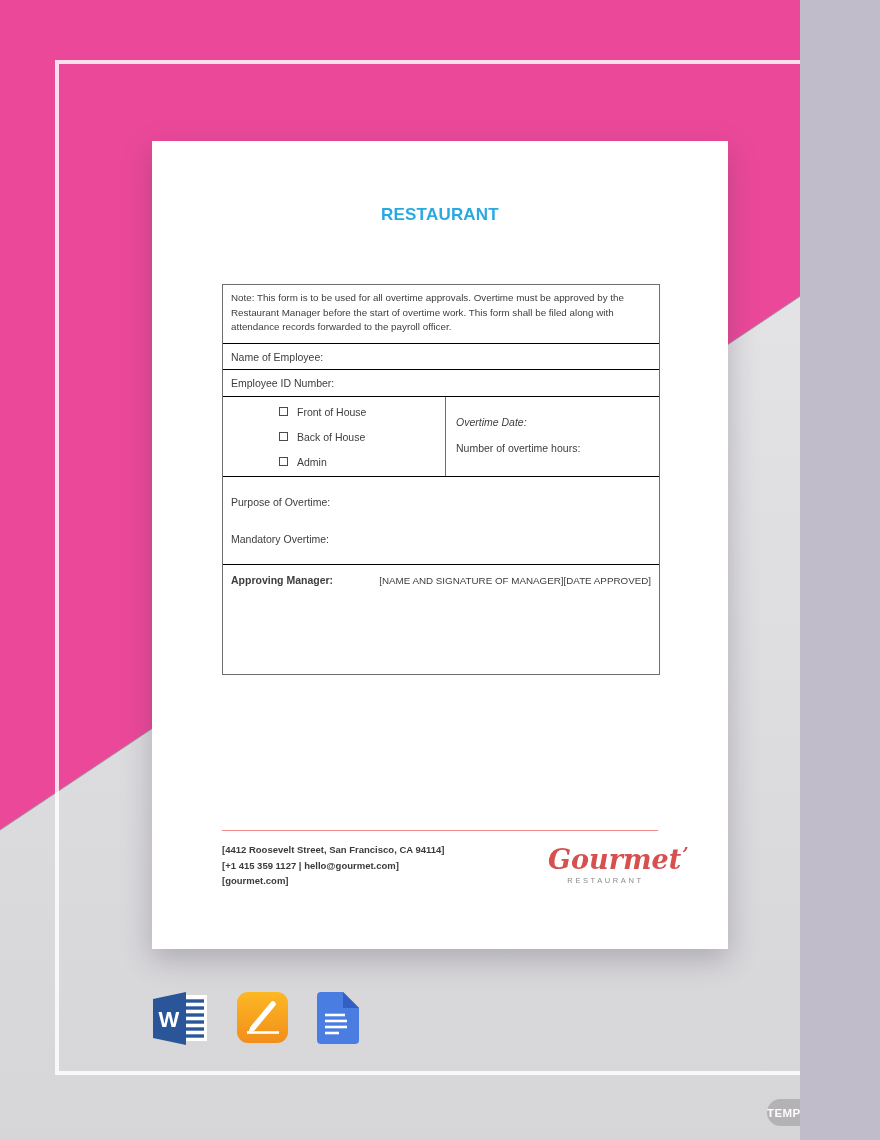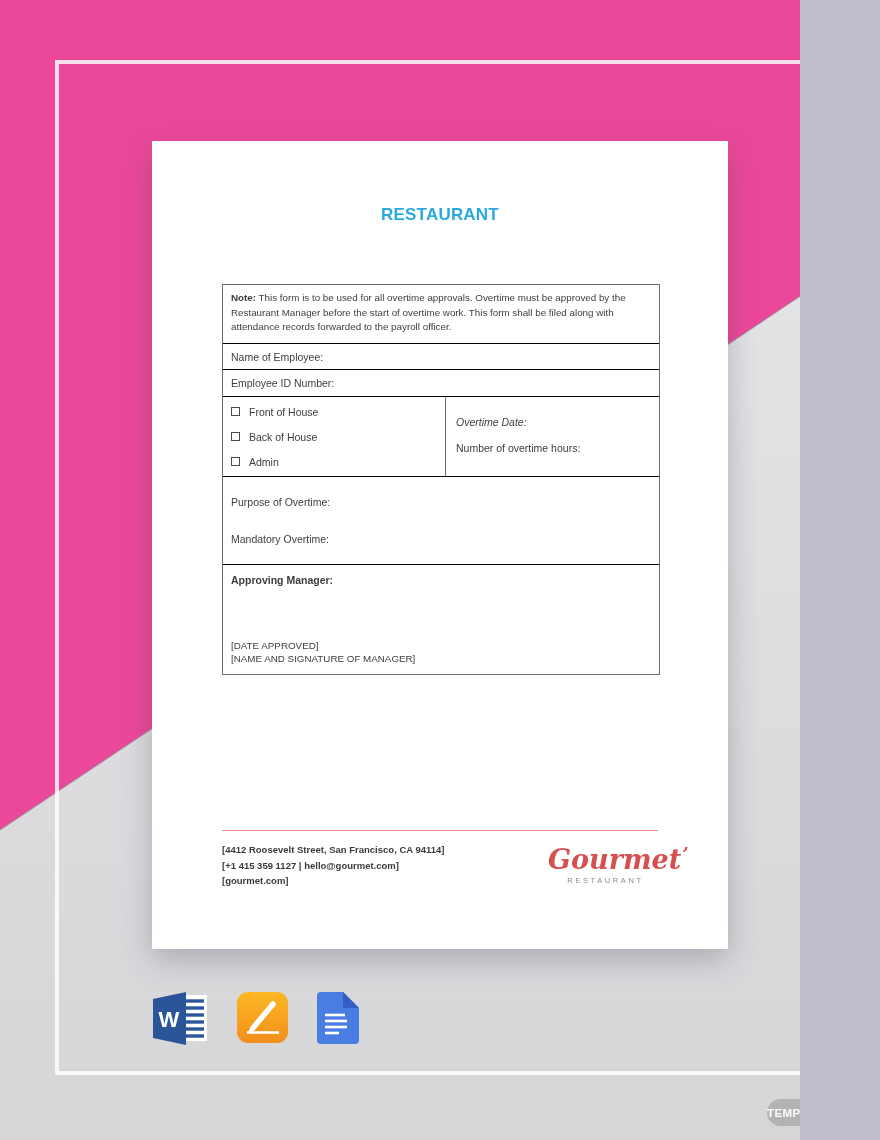--- a/index.html
+++ b/index.html
@@ -26,30 +26,30 @@
     position:absolute;left:70px;top:143px;width:438px;
     border:1px solid #6e6e6e;color:#3d3d3d;
   }
   .row{border-top:1px solid #000000;}
   .row:first-child{border-top:none;}
   .row-note{padding:6px 8px 8px 8px;font-size:9.8px;line-height:14.6px;}
   .row-line{height:26px;line-height:26px;padding-left:8px;font-size:10.5px;}
   .row-split{display:flex;height:80px;}
   .cell-checks{width:223px;border-right:1px solid #6e6e6e;padding:9px 8px 8px 8px;
     display:flex;flex-direction:column;justify-content:space-between;font-size:10.5px;}
-  .check-item{display:flex;align-items:center;}
+  .check-item{display:flex;align-items:center;margin-left:48px;}
   .checkbox{
     display:inline-block;width:9px;height:9px;border:1.2px solid #4a4a4a;
     margin-right:9px;background:#fff;flex:0 0 auto;
   }
   .cell-ot{flex:1;padding:19px 8px 8px 10px;font-size:10.5px;}
   .cell-ot .l1{margin-bottom:14px;font-style:italic;}
   .row-purpose{height:88px;padding:19px 8px;font-size:10.5px;}
   .row-purpose .l2{margin-top:25px;}
-  .row-manager{height:110px;padding:9px 8px 8px 8px;display:flex;flex-direction:column;font-size:10.5px;justify-content:flex-end;}
+  .row-manager{height:110px;padding:9px 8px 8px 8px;display:flex;flex-direction:row;font-size:10.5px;justify-content:flex-end;}
   .row-manager .mgr{font-weight:bold;}
   .row-manager .spacer{flex:1;}
   .sig-line{font-size:9.8px;line-height:13.5px;}
   
   .footer-rule{position:absolute;left:70px;top:689px;width:436px;height:1px;background:#ee8c86;}
   .footer-info{position:absolute;left:70px;top:701px;font-size:9.5px;line-height:15.5px;
     color:#3b3b3b;font-weight:bold;}
   .logo{position:absolute;left:396px;top:699px;width:112px;text-align:center;}
   .logo-name{
     font-family:"DejaVu Serif",serif;font-style:italic;font-weight:bold;
@@ -91,21 +91,21 @@
 
   <div class="doc">
 
     <div class="doc-title">
       <div>RESTAURANT</div>
     </div>
 
     <div class="otable">
 
       <div class="row row-note">
-        <span style="font-weight:bold">Note:</span><span> This form is to be used for all overtime approvals. Overtime must be approved by the Restaurant Manager before the start of overtime work. This form shall be filed along with attendance records forwarded to the payroll officer.</span>
+        <span style="font-weight:normal">Note:</span><span> This form is to be used for all overtime approvals. Overtime must be approved by the Restaurant Manager before the start of overtime work. This form shall be filed along with attendance records forwarded to the payroll officer.</span>
       </div>
 
       <div class="row row-line">
         <span>Name of Employee:</span>
       </div>
 
       <div class="row row-line" style="height:27px;line-height:27px;">
         <span>Employee ID Number:</span>
       </div>
 
@@ -131,22 +131,22 @@
       </div>
 
       <div class="row row-purpose">
         <div>Purpose of Overtime:</div>
         <div class="l2">Mandatory Overtime:</div>
       </div>
 
       <div class="row row-manager">
         <div class="mgr">Approving Manager:</div>
         <div class="spacer"></div>
+        <div class="sig-line">[NAME AND SIGNATURE OF MANAGER]</div>
         <div class="sig-line">[DATE APPROVED]</div>
-        <div class="sig-line">[NAME AND SIGNATURE OF MANAGER]</div>
       </div>
 
     </div>
 
     <div class="footer-rule"></div>
     <div class="footer-info">
       <div>[4412 Roosevelt Street, San Francisco, CA 94114]</div>
       <div>[+1 415 359 1127 | hello@gourmet.com]</div>
       <div>[gourmet.com]</div>
     </div>

